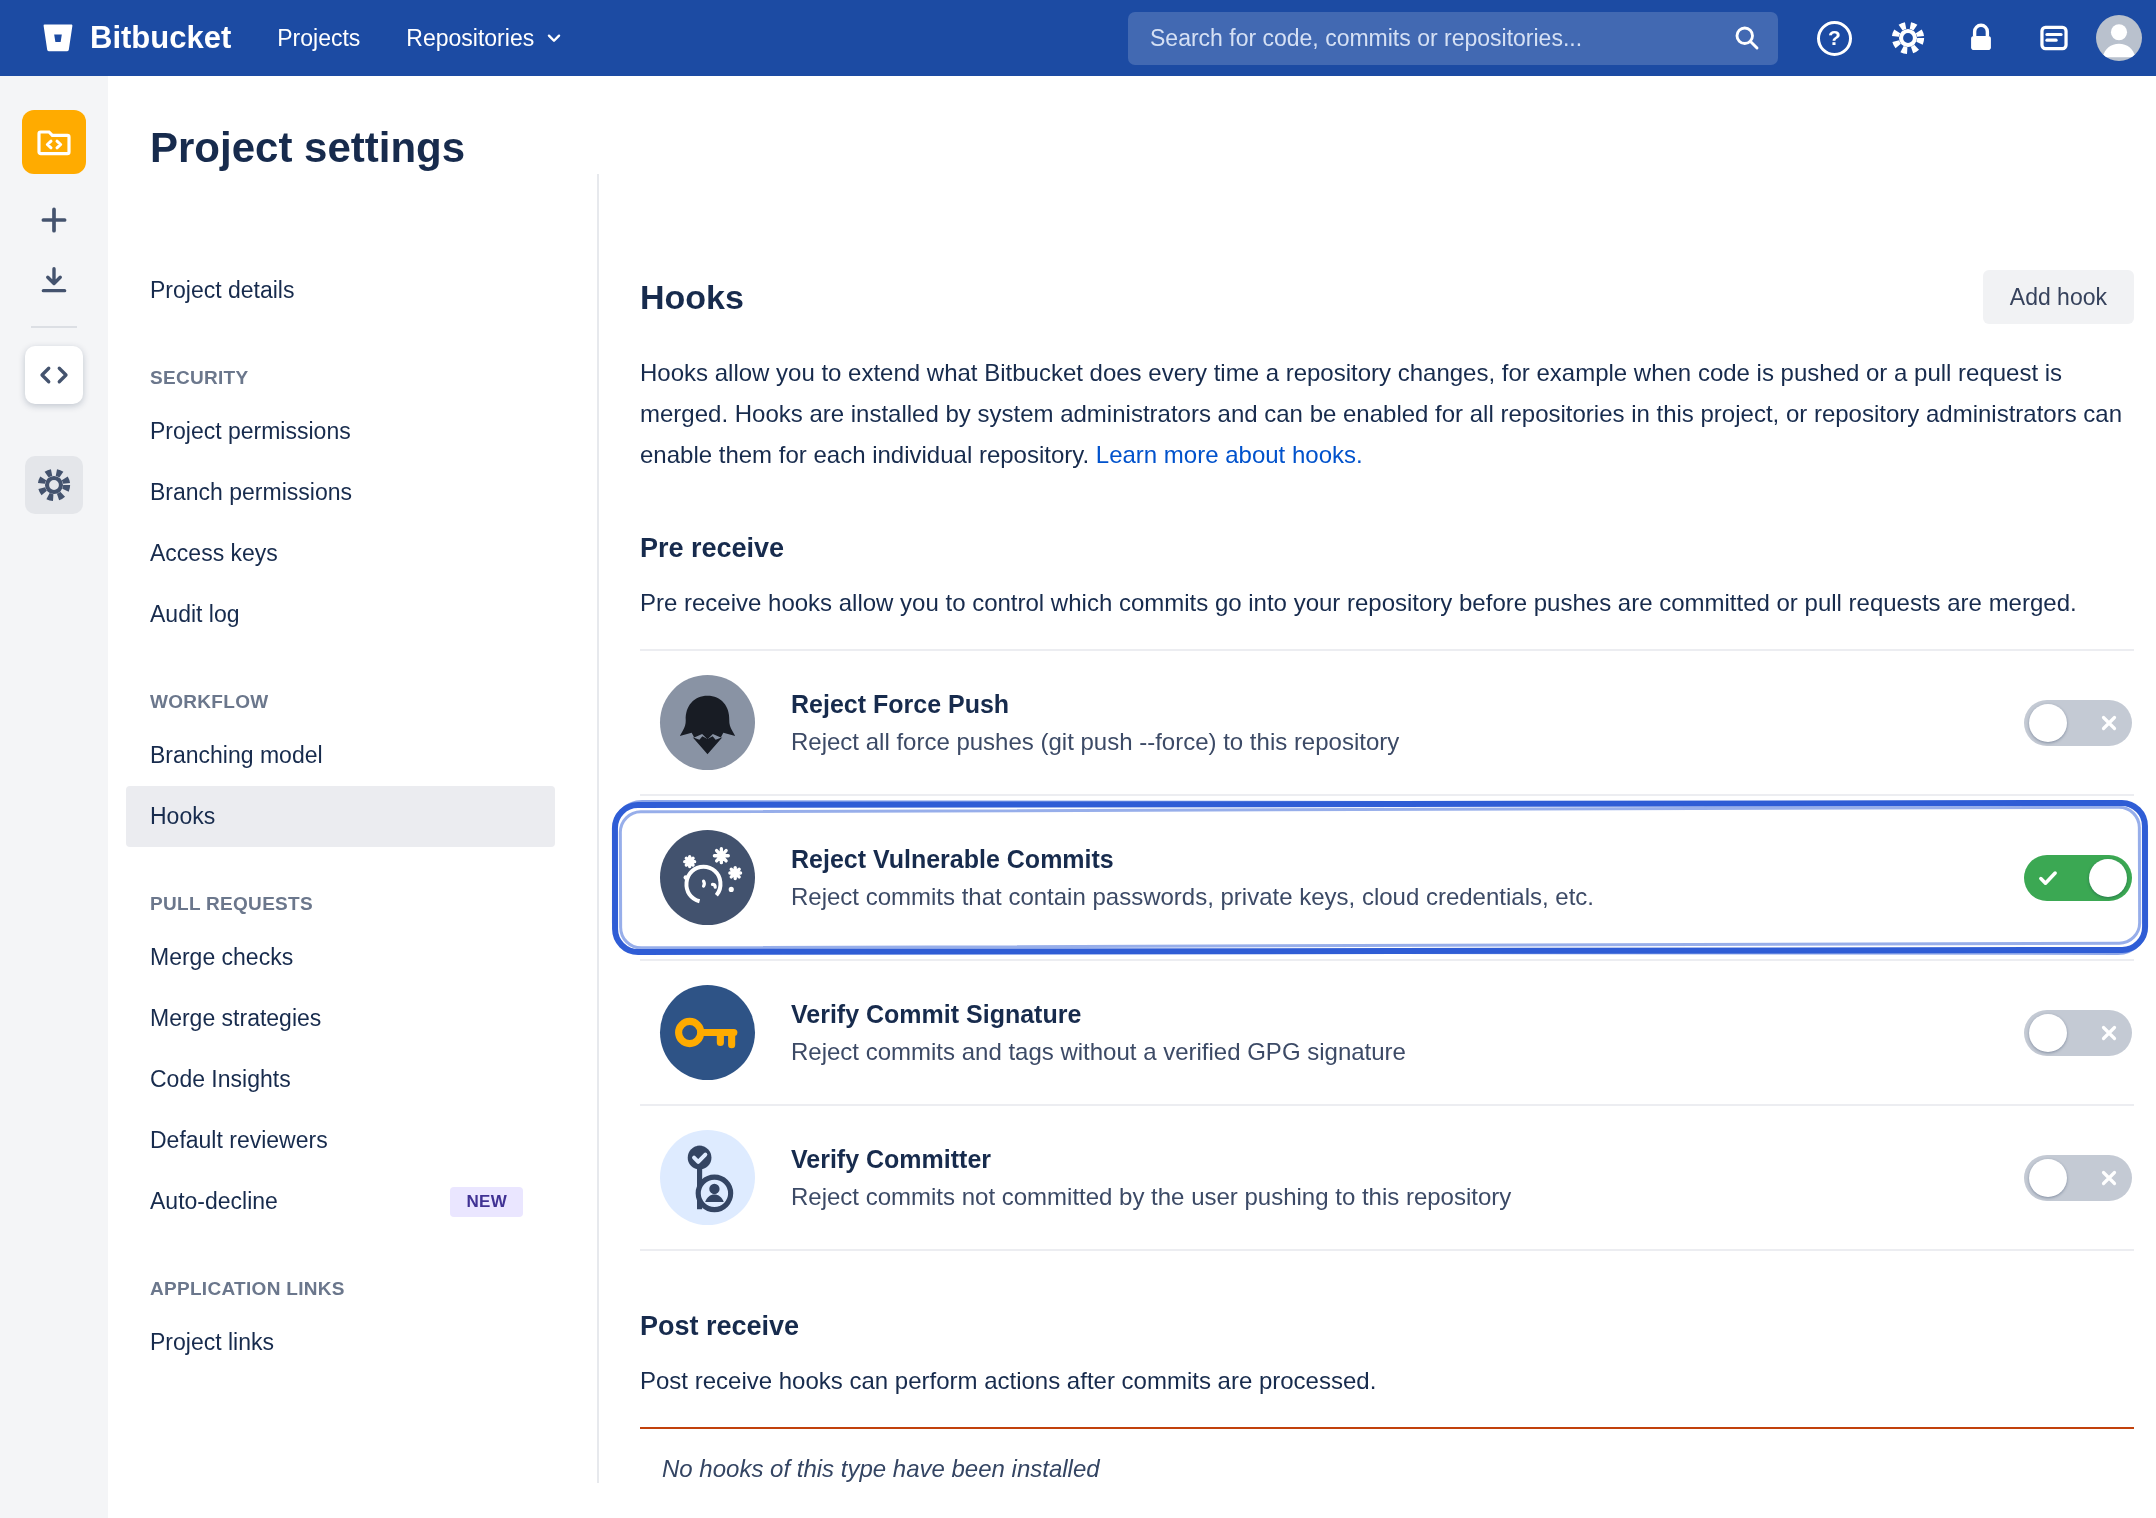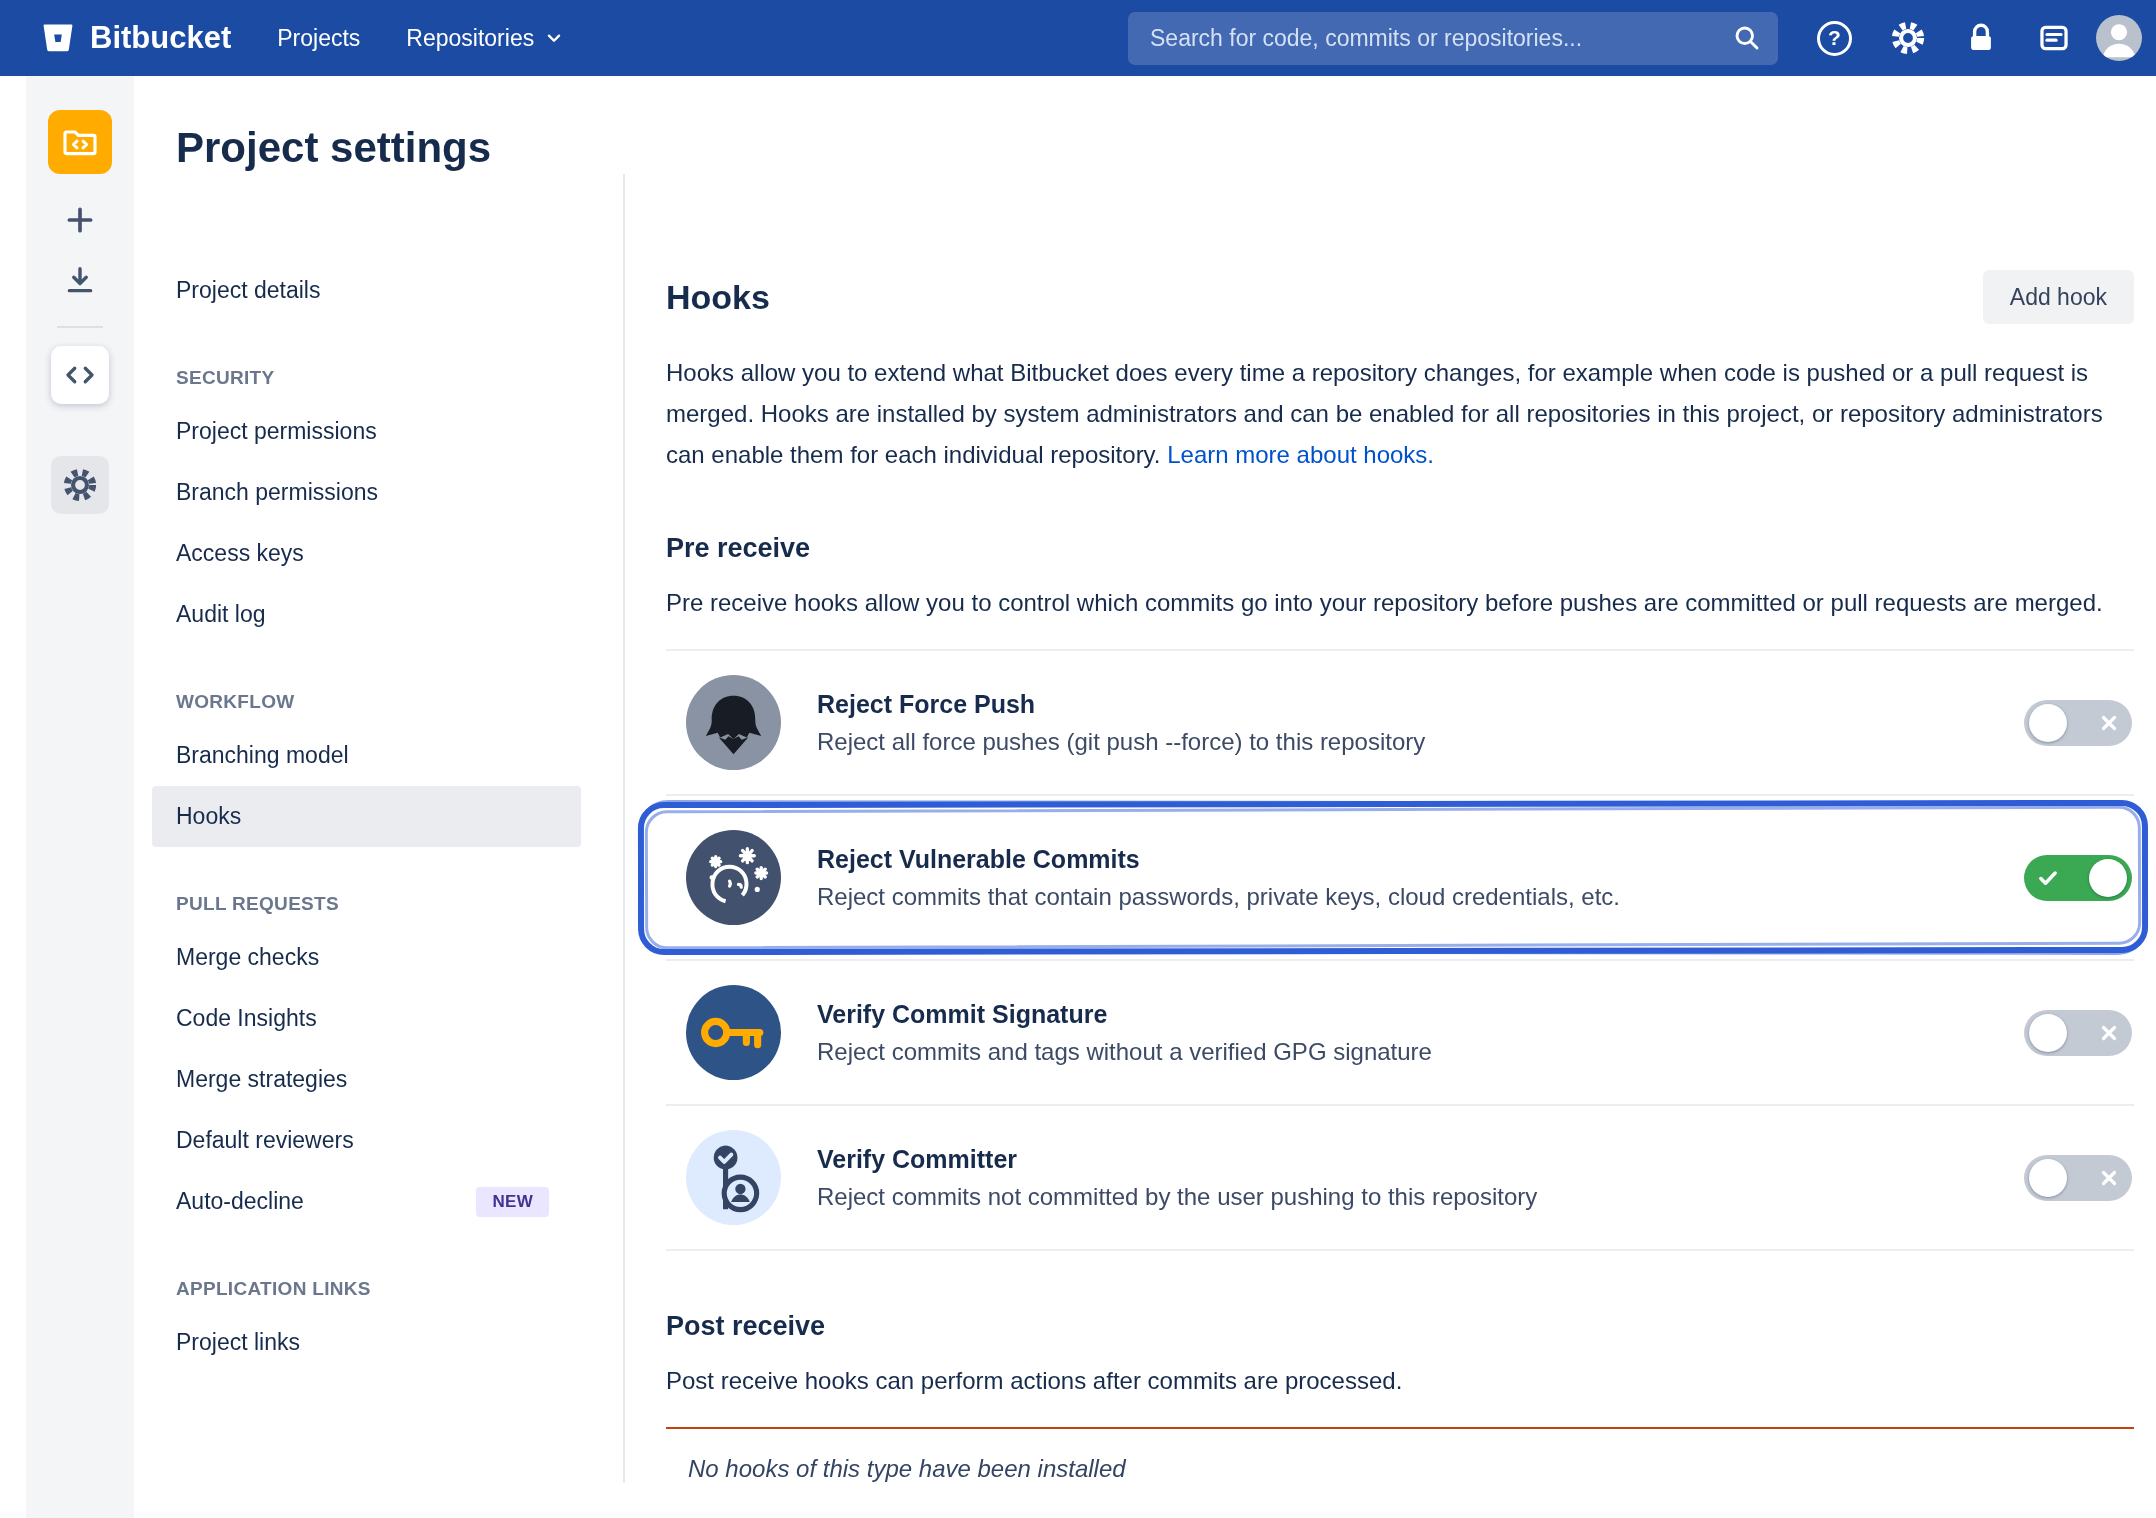--- a/index.html
+++ b/index.html
@@ -14,21 +14,21 @@
   .nav-link { color:#fff; font-size:23px; font-weight:500; display:flex; align-items:center; gap:9px; cursor:pointer; }
   .searchbox { margin-left:auto; width:650px; height:53px; background:rgba(255,255,255,.17); border-radius:7px; display:flex; align-items:center; padding:0 16px 0 20px;gap:44px; }
   .searchbox input { flex:1; background:transparent; border:none; outline:none; color:#fff; font-size:23px; font-family:inherit; }
   .searchbox input::placeholder { color:#dde7f8; opacity:.95; }
   .nav-icons { display:flex; align-items:center; margin-left:20px; }
   .nav-icon-btn { width:73px; height:56px; display:flex; align-items:center; justify-content:center; color:#fff; cursor:pointer; }
   .help-circle { width:35px; height:35px; border:3px solid #fff; border-radius:50%; color:#fff; font-size:21px; font-weight:700; display:flex; align-items:center; justify-content:center; }
   .avatar { width:46px; height:46px; border-radius:50%; background:#b9c1cd; overflow:hidden; display:flex; align-items:flex-end; justify-content:center; cursor:pointer; margin-left:6px; }
 
   
-  .body { display:flex; height:1442px;margin-left:26px; }
+  .body { display:flex; height:1442px; }
   .rail { width:108px; background:#F4F5F7; flex:none; display:flex; flex-direction:column; align-items:center; }
   .project-avatar { margin-top:34px; width:64px; height:64px; border-radius:12px; background:var(--brand-yellow,#FFAB00); display:flex; align-items:center; justify-content:center; cursor:pointer; }
   .rail-btn { margin-top:24px; width:58px; height:44px; display:flex; align-items:center; justify-content:center; color:#44536e; cursor:pointer; }
   .rail-btn + .rail-btn { margin-top:16px; }
   .rail-divider { width:46px; height:2px; background:#DCDFE4; margin:24px 0 0; }
   .rail-card { width:58px; height:58px; border-radius:10px; display:flex; align-items:center; justify-content:center; color:#44536e; cursor:pointer; }
   .rail-card.white { margin-top:18px; background:#fff; box-shadow:0 2px 7px rgba(9,30,66,.22); }
   .rail-card.active { margin-top:52px; background:#E4E6EA; }
 
   
@@ -197,22 +197,22 @@
 
           <div class="side-section">
             <h3>WORKFLOW</h3>
             <a class="side-item">Branching model</a>
             <a class="side-item selected">Hooks</a>
           </div>
 
           <div class="side-section">
             <h3>PULL REQUESTS</h3>
             <a class="side-item">Merge checks</a>
+            <a class="side-item">Merge strategies</a>
             <a class="side-item">Code Insights</a>
-            <a class="side-item">Merge strategies</a>
             <a class="side-item">Default reviewers</a>
             <a class="side-item">
               <span>Auto-decline</span>
               <span class="badge">NEW</span>
             </a>
           </div>
 
           <div class="side-section">
             <h3>APPLICATION LINKS</h3>
             <a class="side-item">Project links</a>

